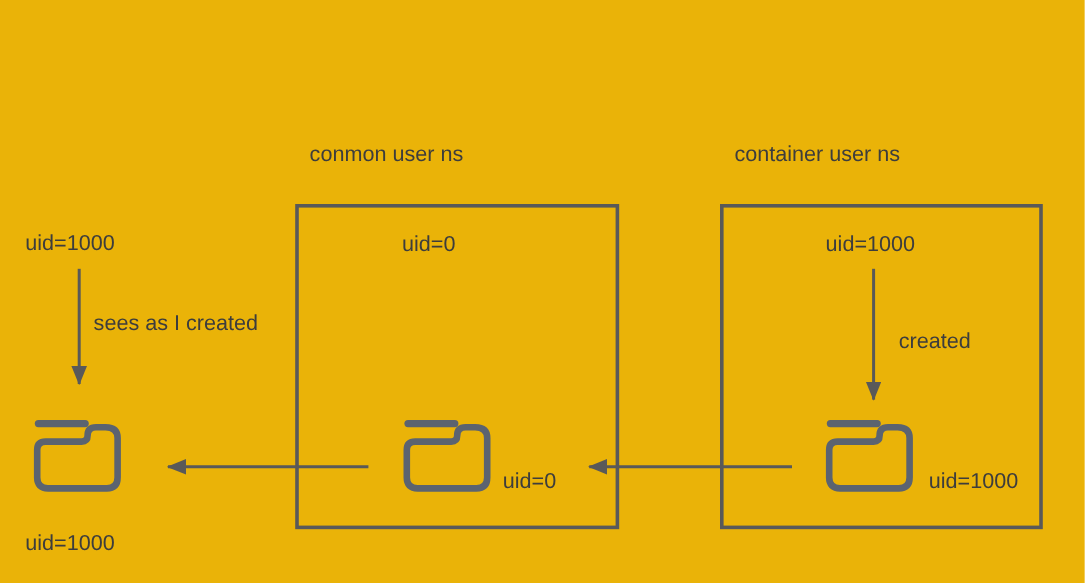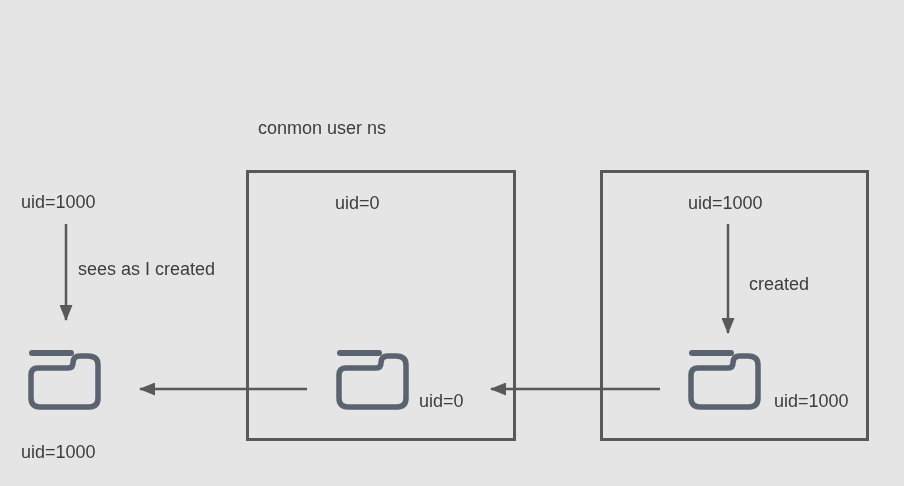--- a/index.html
+++ b/index.html
@@ -4,21 +4,21 @@
 <style>
   html, body {
     margin: 0;
     padding: 0;
     background: #ffffff;
   }
   .canvas {
     position: relative;
     width: 904px;
     height: 486px;
-    background: #e5e5e5;
+    background: #eab308;
     font-family: "Liberation Sans", sans-serif;
     color: #3d3d3d;
     overflow: hidden;
   }
   .txt {
     position: absolute;
     font-size: 18px;
     line-height: 22px;
     white-space: nowrap;
     color: #3d3d3d;
@@ -49,20 +49,21 @@
 </style>
 </head>
 <body>
 
 <div class="canvas">
 
   <div class="ns-box box-conmon"></div>
   <div class="ns-box box-container"></div>
 
   <div class="txt" style="left:258px; top:117px;">conmon user ns</div>
+  <div class="txt" style="left:612px; top:117px;">container user ns</div>
 
   <div class="txt" style="left:21px; top:191px;">uid=1000</div>
   <div class="txt" style="left:78px; top:258px;">sees as I created</div>
   <div class="txt" style="left:21px; top:441px;">uid=1000</div>
 
   <div class="txt" style="left:335px; top:192px;">uid=0</div>
   <div class="txt" style="left:419px; top:390px;">uid=0</div>
 
   <div class="txt" style="left:688px; top:192px;">uid=1000</div>
   <div class="txt" style="left:749px; top:273px;">created</div>

